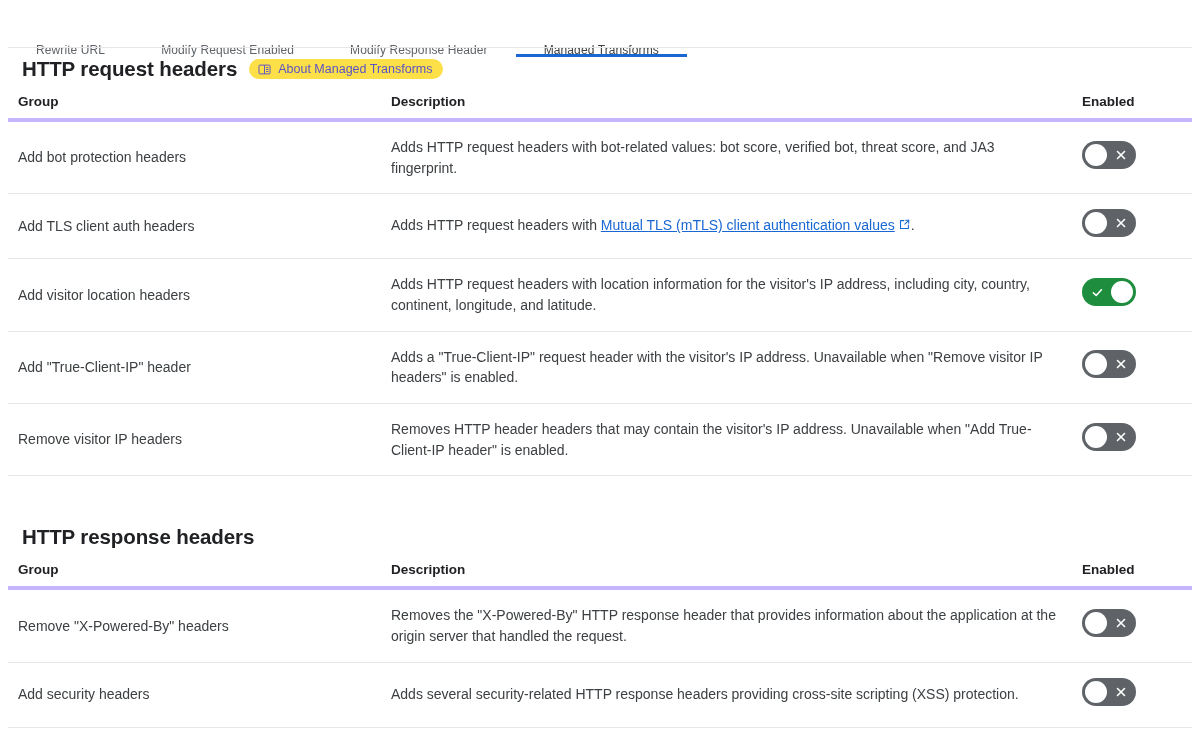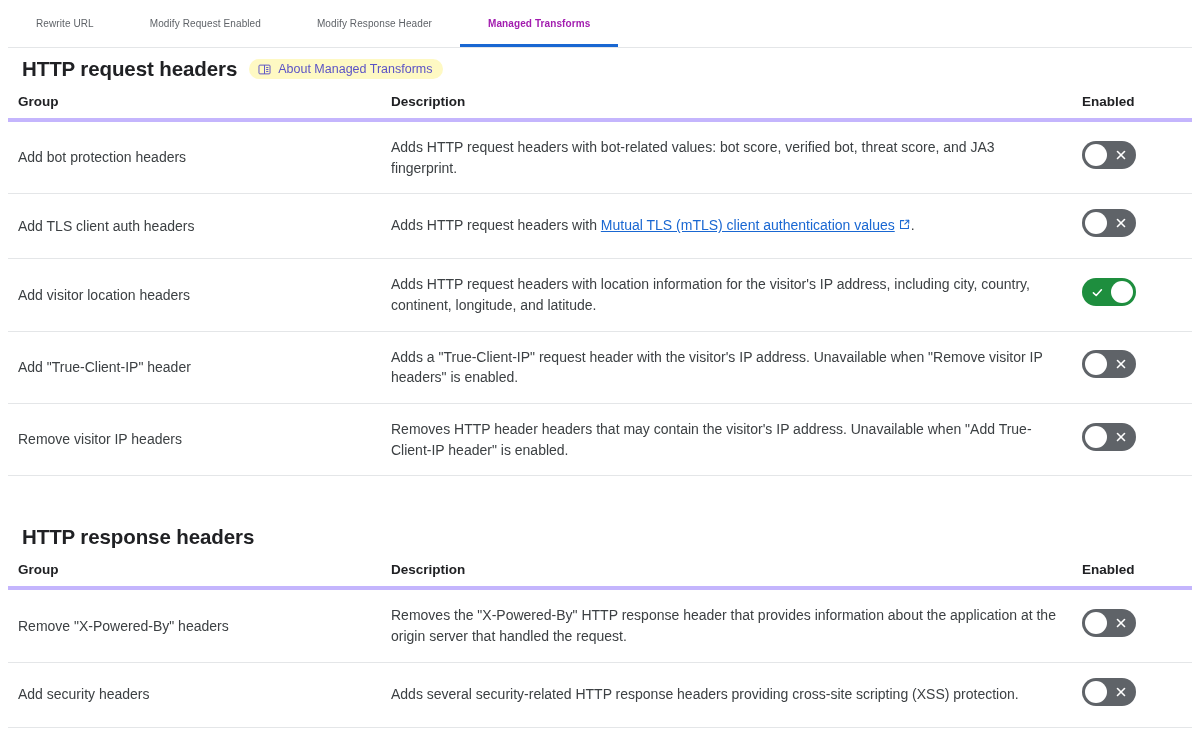--- a/index.html
+++ b/index.html
@@ -24,31 +24,32 @@
     content: "";
     position: absolute;
     left: 8px; right: 8px; bottom: 0;
     height: 1px;
     background: #e4e6e8;
   }
   .tab {
     position: relative;
     height: 47px;
     display: flex;
-    align-items: center;
+    align-items: flex-end;
     padding: 0 28px;
-    font-size: 10px;
+    font-size: 12px;
     color: #5f6368;
     letter-spacing: .1px;
     white-space: nowrap;
     cursor: pointer;
+    margin-top: 10px;
   }
   .tab.active {
-    color: #a21caf;
-    font-weight: 700;
+    color: #404040;
+    font-weight: 400;
   }
   .tab.active::after {
     content: "";
     position: absolute;
     left: 0; right: 0; bottom: 0;
     height: 3px;
     background: #1967d2;
     z-index: 2;
   }
 
@@ -65,21 +66,21 @@
   .section-title {
     font-size: 20.5px;
     font-weight: 700;
     color: #202124;
     letter-spacing: -.1px;
   }
   .badge {
     display: inline-flex;
     align-items: center;
     gap: 7px;
-    background: #fef9c3;
+    background: #fde047;
     color: #5b53c6;
     border-radius: 11px;
     padding: 3px 11px 3px 9px;
     font-size: 12.5px;
     white-space: nowrap;
     cursor: pointer;
   }
   .badge svg { display: block; }
 
   

